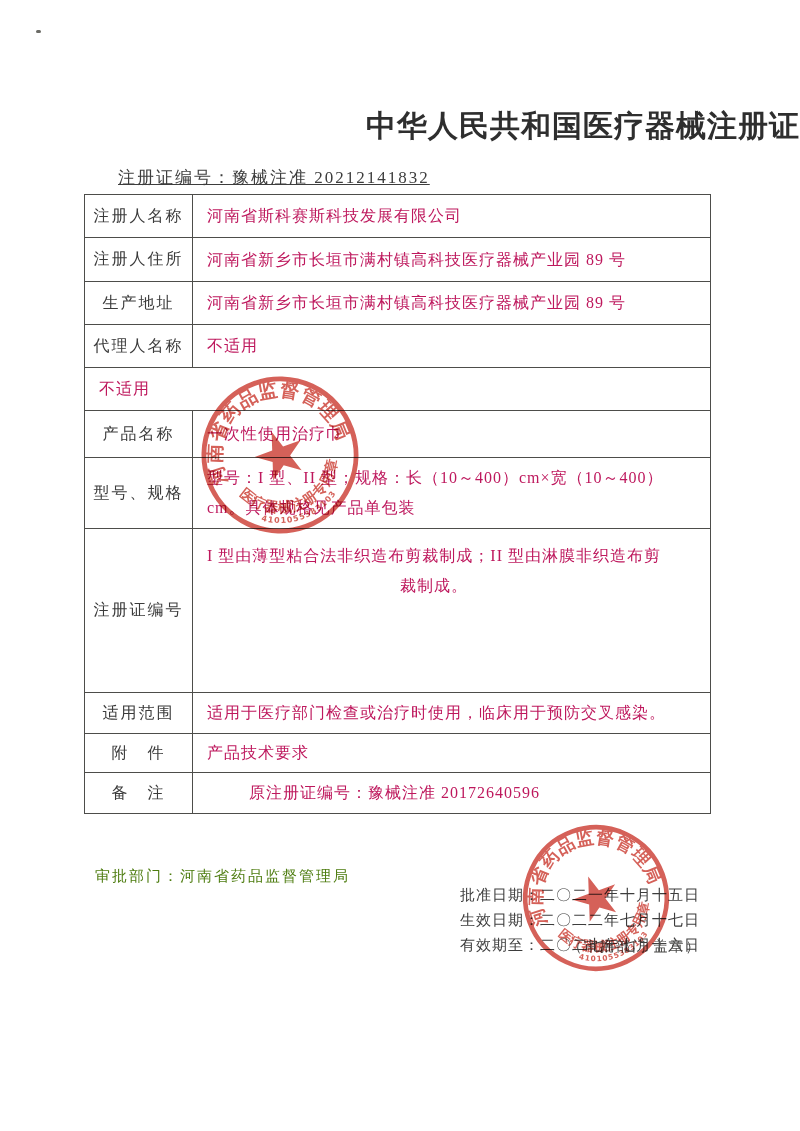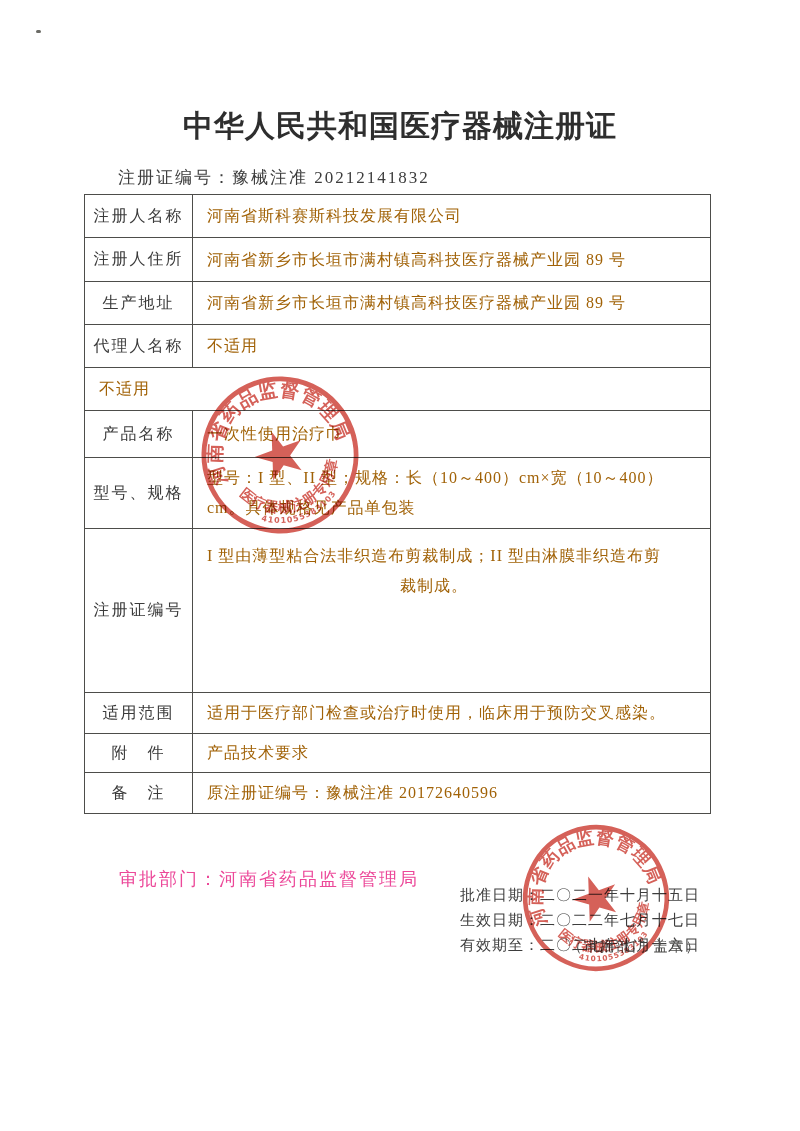--- a/index.html
+++ b/index.html
@@ -1,35 +1,35 @@
 <!DOCTYPE html>
 <html><head>
 <meta charset="utf-8">
 <style>
   html,body{margin:0;padding:0;background:#ffffff;}
   .page{position:relative;width:800px;height:1131px;background:#ffffff;overflow:hidden;
         font-family:"Liberation Serif","DejaVu Serif",serif;color:#3a3a3a;}
   .speck{position:absolute;left:36px;top:30px;width:5px;height:3px;background:#6b6b66;border-radius:2px;}
-  .title{position:absolute;left:0;top:106px;width:100%;text-align:center;
+  .title{position:absolute;left:0;top:106px;width:100%;text-align:right;
          font-family:"DejaVu Sans","Liberation Sans",sans-serif;font-weight:700;
          font-size:30px;letter-spacing:1px;color:#2e2e2e;}
-  .regline{position:absolute;left:118px;top:166px;font-size:17px;letter-spacing:2px;color:#3d3d3d;}
+  .regline{position:absolute;left:118px;top:166px;font-size:17px;letter-spacing:2px;color:#3d3d3d;text-decoration:underline;}
   .cert-table{position:absolute;left:84px;top:194px;width:627px;border:1px solid #4d4d4a;box-sizing:border-box;}
   .trow{display:flex;border-bottom:1px solid #4d4d4a;box-sizing:border-box;}
-  .trow:last-child{border-bottom:none;}
+  .trow:last-child{border-bottom:none;gap:42px;}
   .tlabel{width:108px;flex:0 0 108px;border-right:1px solid #4d4d4a;box-sizing:border-box;
           display:flex;align-items:center;justify-content:center;text-align:center;
           font-size:16px;letter-spacing:2px;color:#3b3b3b;}
   .tvalue{flex:1;display:flex;align-items:center;padding:4px 8px 4px 14px;box-sizing:border-box;
-          font-size:16px;letter-spacing:1px;line-height:1.85;color:#a16207;white-space:pre-wrap;word-break:break-all;}
+          font-size:16px;letter-spacing:1px;line-height:1.85;color:#be185d;white-space:pre-wrap;word-break:break-all;}
   .r1{height:43px}.r2{height:44px}.r3{height:43px}.r4{height:43px}.r5{height:43px}
   .r6{height:47px}.r7{height:71px}.r8{height:164px}.r9{height:41px}.r10{height:39px}
   .r11{height:43px}.r12{height:40px}
   .r8 .tvalue{align-items:flex-start;padding-top:12px;text-align:center;}
-  .footer-left{position:absolute;left:95px;top:867px;font-size:18px;letter-spacing:2px;color:#ec4899;margin-left:24px;}
+  .footer-left{position:absolute;left:95px;top:867px;font-size:15px;letter-spacing:2px;color:#4d7c0f;}
   .dates{position:absolute;left:460px;top:867px;font-size:15px;letter-spacing:1px;color:#3d3d3d;line-height:25px;margin-top:16px;}
   .seal-note{position:absolute;left:556px;top:938px;font-size:14px;letter-spacing:2px;color:#4a4a48;margin-left:12px;}
   .stamp{position:absolute;mix-blend-mode:multiply;opacity:0.88;}
   .stamp-mid{left:195px;top:370px;width:170px;height:170px;transform:rotate(-20deg);}
   .stamp-bottom{left:517px;top:819px;width:158px;height:158px;transform:rotate(-20deg);}
   .stamp svg{width:100%;height:100%;}
   .stamp text{font-family:"DejaVu Sans","Liberation Sans",sans-serif;font-weight:700;}
   .arc-top{font-size:19px;letter-spacing:1px;}
   .arc-bottom{font-size:14px;letter-spacing:0.5px;}
   .arc-digits{font-size:8px;font-weight:400;letter-spacing:1px;}

